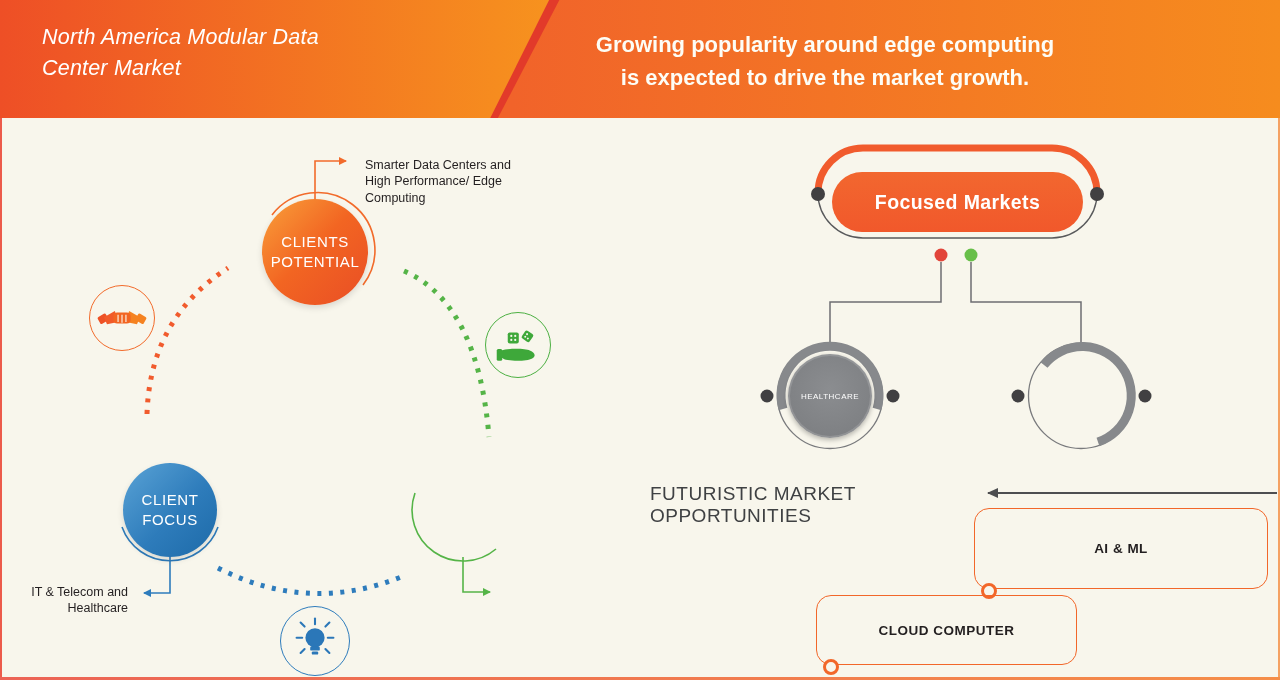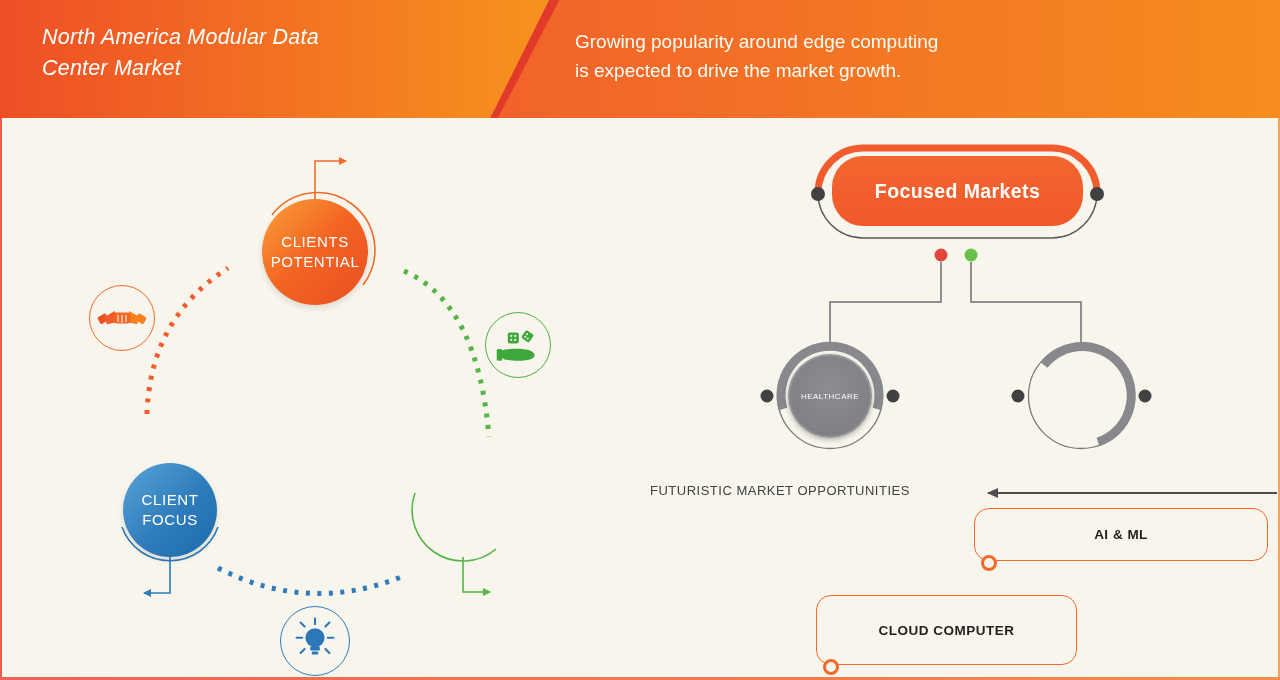--- a/index.html
+++ b/index.html
@@ -12,21 +12,21 @@
   .header { position:absolute; left:0; top:0; width:1280px; height:118px;
             background:linear-gradient(90deg,#ee4f26 0%,#f7941e 44%); }
   .hdr-right { position:absolute; inset:0;
             background:linear-gradient(90deg,#f1632a 40%,#f68c1e 100%);
             clip-path:polygon(43.6% 0, 100% 0, 100% 100%, 38.8% 100%); }
   .hdr-stripe { position:absolute; inset:0; background:#e23a2a;
             clip-path:polygon(42.9% 0, 43.7% 0, 38.9% 100%, 38.3% 100%); }
   .hdr-title { position:absolute; left:42px; top:22px; width:420px;
             color:#fff; font-size:21.5px; line-height:1.45; font-style:italic; font-weight:500; letter-spacing:.2px; }
   .hdr-sub { position:absolute; left:575px; top:28px; width:500px;
-            color:#fdfdf6; font-size:19px; line-height:1.5; font-weight:400; }
+            color:#fdfdf6; font-size:22px; line-height:1.5; font-weight:700;text-align:center; }
 
   
   .edge-left  { position:absolute; left:0; top:118px; bottom:2px; width:2px; background:#ec5b4b; }
   .edge-right { position:absolute; right:0; top:118px; bottom:2px; width:2px; background:#f5a263; }
   .edge-bottom{ position:absolute; left:0; right:0; bottom:0; height:3px;
             background:linear-gradient(90deg,#ec6355,#f58e49); }
 
   
   .wires { position:absolute; left:0; top:0; width:1280px; height:680px; pointer-events:none; }
 
@@ -47,40 +47,40 @@
   .i-dice { left:485px; top:312px; width:66px; height:66px; border:1.6px solid #4db043; }
   .i-bulb { left:280px; top:606px; width:70px; height:70px; border:1.6px solid #2e7cbc; }
 
   
   .ann { position:absolute; color:#231f20; font-size:12.5px; line-height:1.3; font-weight:500; }
   .ann-top   { left:365px; top:157px; width:160px; }
   .ann-left  { left:8px;   top:584px; width:120px; text-align:right; }
   .ann-right { left:505px; top:584px; width:170px; }
 
   
-  .pill { position:absolute; left:832px; top:156px; width:251px; height:70px; border-radius:31px;
+  .pill { position:absolute; left:832px; top:172px; width:251px; height:60px; border-radius:31px;
           background:linear-gradient(180deg,#f2672f,#f1582b); display:flex; align-items:center; justify-content:center;
           color:#fff; font-size:19.5px; font-weight:bold; letter-spacing:.4px; }
 
   
   .gcirc { position:absolute; width:84px; height:84px; border-radius:50%;
            background:radial-gradient(circle at 50% 42%, #8b8d90 0%, #7e8083 75%, #727376 100%);
            display:flex; align-items:center; justify-content:center; color:#fff; font-size:8px; letter-spacing:.5px;
            box-shadow:0 2px 5px rgba(0,0,0,.28), inset 0 0 0 2px rgba(255,255,255,.15); text-align:center; }
   .g-health { left:788px;  top:354px; }
   .g-it     { left:1039px; top:354px; }
 
   
   .opp-heading { position:absolute; left:650px; top:483px; width:340px;
-           color:#3f4143; font-size:13px; letter-spacing:.5px; font-weight:400; }
+           color:#3f4143; font-size:19px; letter-spacing:.5px; font-weight:400; }
   .opp-box { position:absolute; border:1.6px solid #f2672a; border-radius:15px; background:transparent;
            display:flex; align-items:center; justify-content:center;
            color:#231f20; font-size:13.5px; font-weight:bold; letter-spacing:.5px; }
   .box-1 { left:651px; top:508px; width:300px; height:69px; }
-  .box-2 { left:974px; top:508px; width:294px; height:53px; }
+  .box-2 { left:974px; top:508px; width:294px; height:81px; }
   .box-3 { left:816px; top:595px; width:261px; height:70px; }
   .box-dot { position:absolute; left:6px; bottom:-11px; width:16px; height:16px;
            border:3px solid #f2672a; border-radius:50%; background:#f8f6ec; }
 </style>
 </head>
 <body>
 
 <div class="page">
 
   <div class="header">
@@ -187,20 +187,25 @@
         <line x1="22" y1="17" x2="17" y2="12"></line>
         <line x1="48" y1="17" x2="53" y2="12"></line>
         <line x1="19" y1="31" x2="12" y2="31"></line>
         <line x1="51" y1="31" x2="58" y2="31"></line>
         <line x1="22" y1="45" x2="17" y2="50"></line>
         <line x1="48" y1="45" x2="53" y2="50"></line>
       </g>
     </svg>
   </div>
 
+  <div class="ann ann-top pre">Smarter Data Centers and
+High Performance/ Edge
+Computing</div>
+  <div class="ann ann-left pre">IT &amp; Telecom and
+Healthcare</div>
 
   <div class="pill">Focused Markets</div>
   <div class="gcirc g-health">HEALTHCARE</div>
 
   <div class="opp-heading">FUTURISTIC MARKET OPPORTUNITIES</div>
   <div class="opp-box box-2">
     <span>AI &amp; ML</span>
     <span class="box-dot"></span>
   </div>
   <div class="opp-box box-3">

